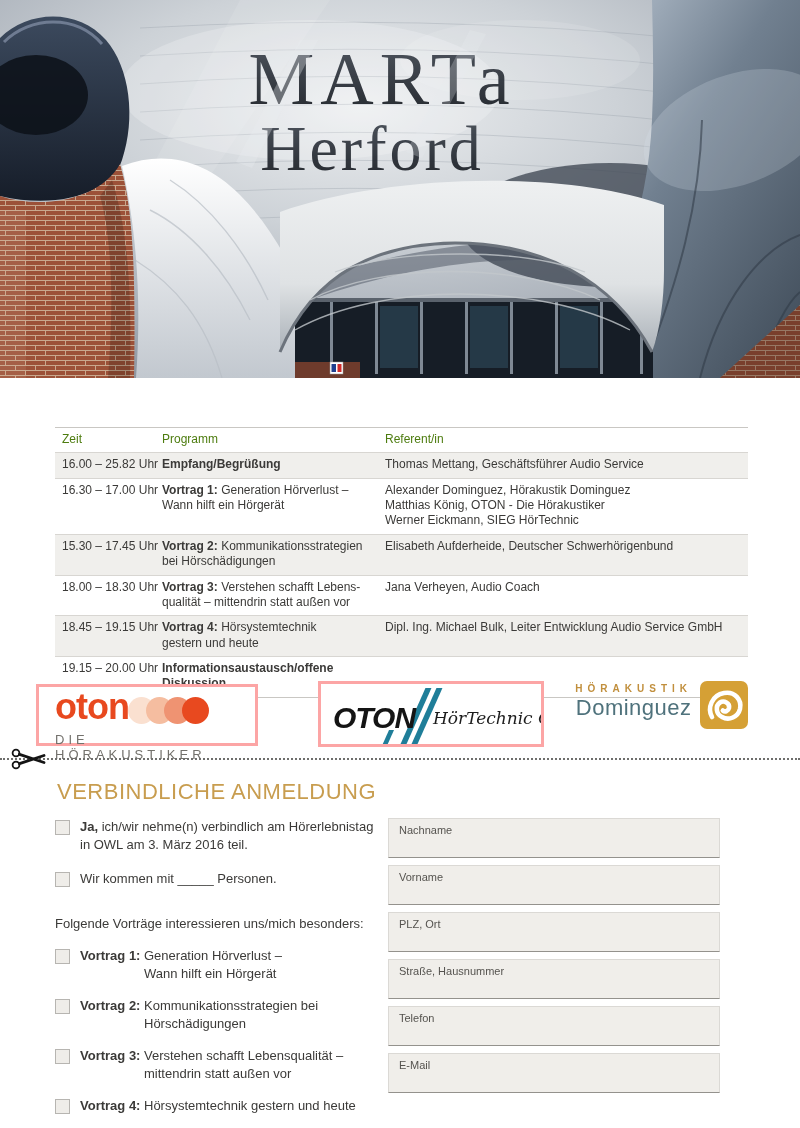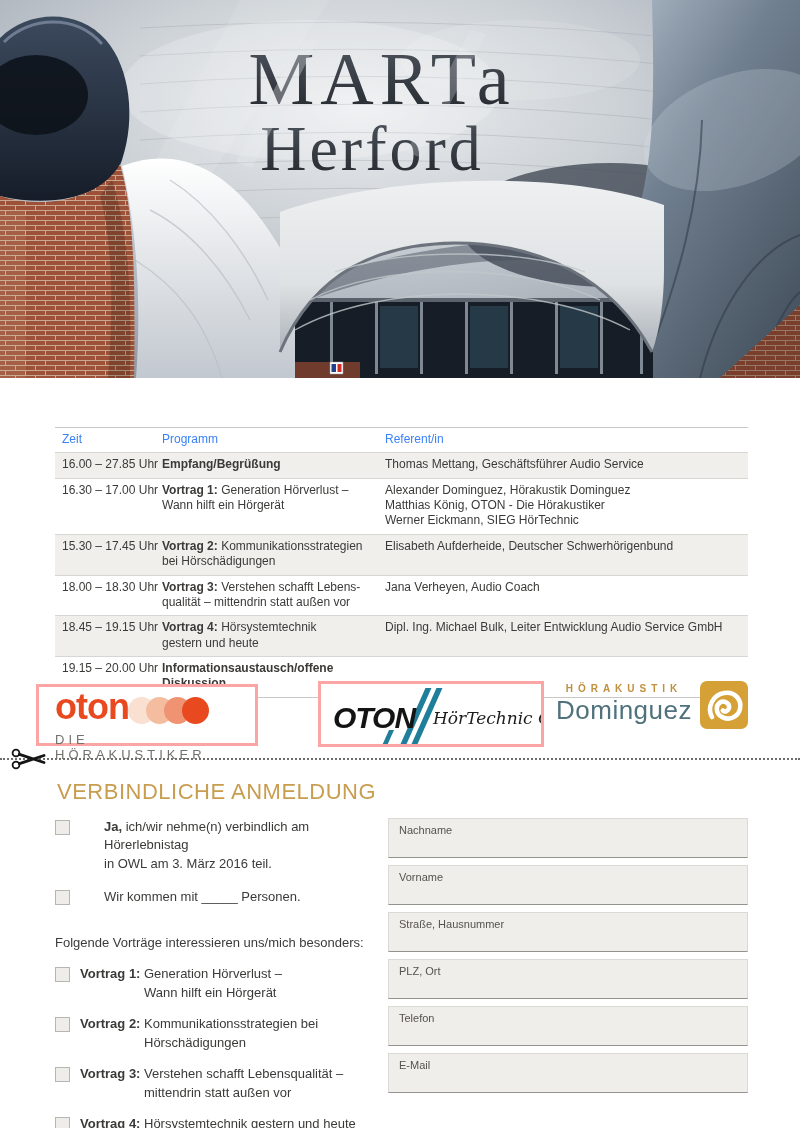--- a/index.html
+++ b/index.html
@@ -15,21 +15,21 @@
   
   .table{position:absolute;left:55px;top:427px;width:693px;font-size:12px;line-height:1.28;
          border-top:1px solid #c9c7c3;border-bottom:1px solid #c9c7c3;}
   .trow{display:flex;border-top:1px solid #d8d6d2;padding:4px 0 5px 0;}
   .trow:first-child{border-top:none;}
   .trow.shaded{background:#f0efec;}
   .c-time{width:107px;padding-left:7px;box-sizing:border-box;flex:none;}
   .c-prog{width:223px;flex:none;white-space:pre-line;}
   .c-ref{flex:1;white-space:pre-line;}
   .c-prog b{font-weight:700;}
-  .thead .c-time,.thead .c-prog,.thead .c-ref{font-weight:400;color:#3b82f6;}
+  .thead .c-time,.thead .c-prog,.thead .c-ref{font-weight:400;color:#4d7c0f;}
   
   .logo-box{position:absolute;background:#fff;border:3px solid #fca5a5;box-sizing:border-box;}
   #oton-box{left:36px;top:684px;width:222px;height:62px;padding:6px 12px 4px 16px;}
   .oton-row{display:flex;align-items:center;height:34px;}
   .oton-word{font-size:36px;font-weight:700;color:#E8491F;letter-spacing:-1px;line-height:1;margin-top:-6px;}
   .oton-dots{display:flex;margin-left:8px;}
   .oton-dots span{width:27px;height:27px;border-radius:50%;margin-left:-9px;}
   .oton-tag{font-size:13px;letter-spacing:4px;color:#73716c;margin-top:5px;}
   #sieg-box{left:318px;top:681px;width:226px;height:66px;}
   .sieg-inner{position:relative;width:100%;height:100%;overflow:hidden;}
@@ -37,37 +37,37 @@
   .sl1{left:92px;top:4px;width:6px;height:56px;}
   .sl2{left:103px;top:4px;width:6px;height:56px;}
   .sl3{left:64px;top:46px;width:5px;height:18px;}
   .sieg-word{position:absolute;left:12px;top:17px;font-size:30px;font-weight:800;
              font-style:italic;color:#141414;letter-spacing:-1px;}
   .sieg-suffix{position:absolute;left:112px;top:24px;font-size:17px;font-style:italic;
                font-family:"DejaVu Serif",serif;color:#1c1c1c;white-space:nowrap;}
   #dominguez{position:absolute;left:558px;top:681px;width:190px;height:60px;}
   .dom-text{position:absolute;right:56px;top:2px;text-align:center;}
   .dom-tag{font-size:10px;font-weight:700;letter-spacing:5px;color:#C18F3D;}
-  .dom-name{font-size:26px;color:#4F727C;letter-spacing:.5px;margin-top:1px;}
+  .dom-name{font-size:22px;color:#4F727C;letter-spacing:.5px;margin-top:1px;}
   .dom-icon{position:absolute;right:0;top:0;}
   
   .cutline{position:absolute;left:0;top:758px;width:800px;border-top:2px dotted #6e6e6c;}
   .scissors{position:absolute;left:10px;top:746px;}
   
   .form-left{position:absolute;left:55px;top:818px;width:330px;font-size:13px;line-height:1.42;}
-  .cb-row{display:flex;margin-bottom:15px;gap:24px;}
+  .cb-row{display:flex;margin-bottom:15px;}
   .cb{width:13px;height:13px;flex:none;background:#efede9;border:1px solid #b7b5b1;
       margin-top:2px;margin-right:10px;}
   .cb-text{white-space:pre-line;}
   .cb-text b{font-weight:700;}
   .intro{margin:27px 0 13px 0;}
   .opt-row{display:flex;margin-bottom:13px;}
   .opt-label{font-weight:700;flex:none;width:64px;}
   .opt-text{white-space:pre-line;}
-  .form-right{position:absolute;left:388px;top:818px;width:360px;}
+  .form-right{position:absolute;left:388px;top:818px;width:332px;}
   .field{height:40px;margin-bottom:7px;background:#f0eeea;border:1px solid #dbd9d5;
          border-bottom-color:#94928d;box-sizing:border-box;padding:5px 10px;cursor:text;}
   .field .flabel{font-size:11px;color:#55534f;}
 </style>
 </head>
 <body>
 
 <div class="page">
 
   <svg class="photo" viewBox="0 0 800 378" preserveAspectRatio="none">
@@ -200,21 +200,21 @@
   </svg>
 
 
   <div class="table">
     <div class="trow thead">
       <div class="c-time">Zeit</div>
       <div class="c-prog">Programm</div>
       <div class="c-ref">Referent/in</div>
     </div>
     <div class="trow shaded">
-      <div class="c-time">16.00 – 27.85 Uhr</div>
+      <div class="c-time">16.00 – 25.82 Uhr</div>
       <div class="c-prog"><b>Empfang/Begrüßung</b><span></span></div>
       <div class="c-ref">Thomas Mettang, Geschäftsführer Audio Service</div>
     </div>
     <div class="trow">
       <div class="c-time">16.30 – 17.00 Uhr</div>
       <div class="c-prog"><b>Vortrag 1:</b><span> Generation Hörverlust –
 Wann hilft ein Hörgerät</span></div>
       <div class="c-ref">Alexander Dominguez, Hörakustik Dominguez
 Matthias König, OTON - Die Hörakustiker
 Werner Eickmann, SIEG HörTechnic</div>
@@ -325,26 +325,26 @@
   </div>
 
   <div class="form-right">
     <div class="field">
       <div class="flabel">Nachname</div>
     </div>
     <div class="field">
       <div class="flabel">Vorname</div>
     </div>
     <div class="field">
+      <div class="flabel">PLZ, Ort</div>
+    </div>
+    <div class="field">
       <div class="flabel">Straße, Hausnummer</div>
     </div>
     <div class="field">
-      <div class="flabel">PLZ, Ort</div>
-    </div>
-    <div class="field">
       <div class="flabel">Telefon</div>
     </div>
     <div class="field">
       <div class="flabel">E-Mail</div>
     </div>
   </div>
 
 </div>
 
 </body></html>

